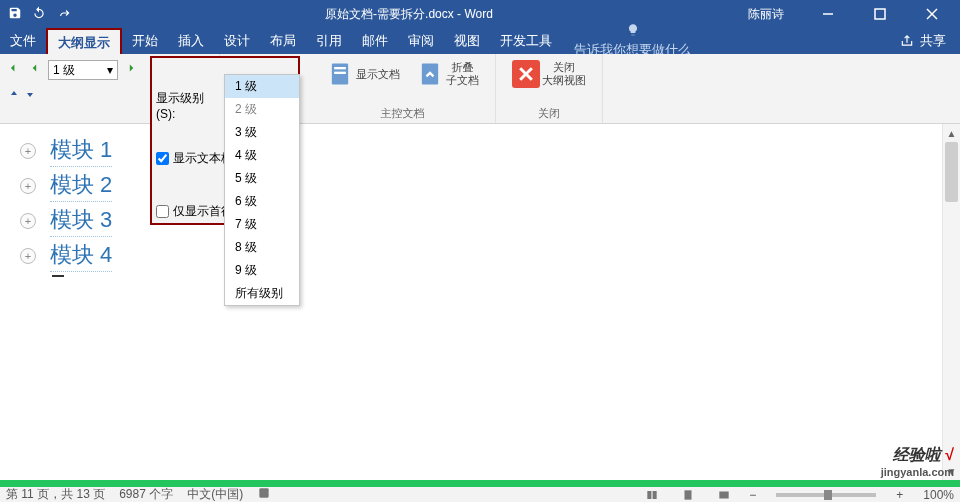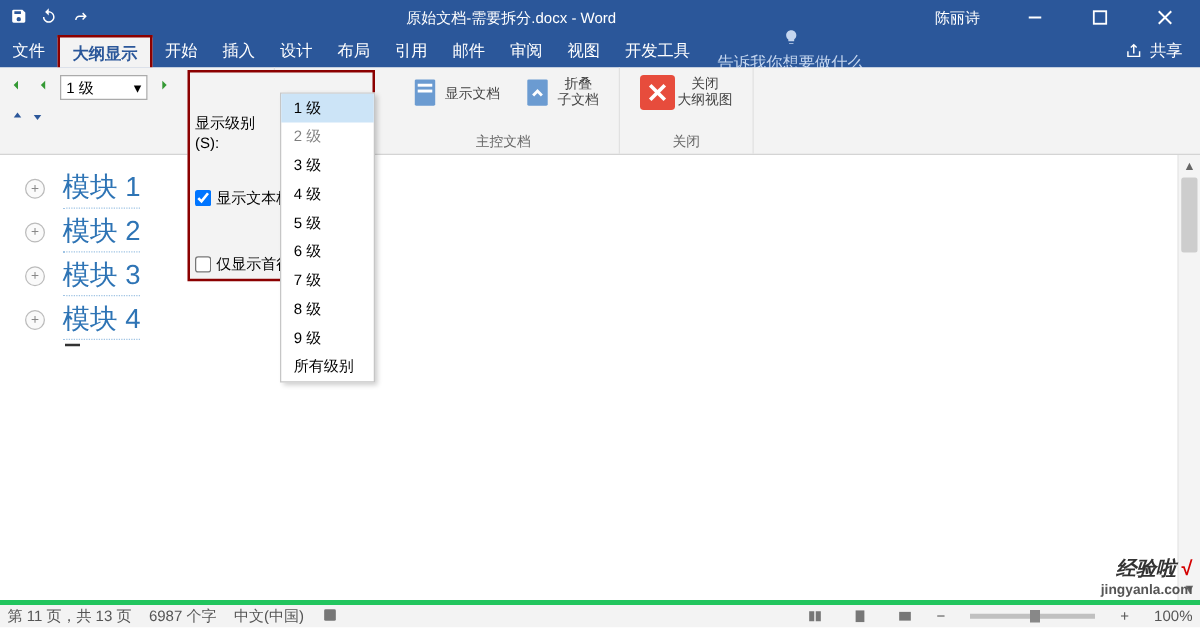--- a/index.html
+++ b/index.html
@@ -51,21 +51,21 @@
 .vscroll { position: absolute; right: 0; top: 0; bottom: 0; width: 18px; background: #f4f4f4; border-left: 1px solid #e6e6e6; }
 .vscroll .arr { height: 18px; display: flex; align-items: center; justify-content: center; color: #666; font-size: 10px; }
 .vscroll .thumb { position: absolute; top: 18px; height: 60px; left: 2px; right: 2px; background: #cdcdcd; border-radius: 2px; }
 
 .outline-list { padding: 8px 20px; }
 .outline-item { display: flex; align-items: center; gap: 14px; margin: 3px 0; }
 .bullet { width: 16px; height: 16px; border: 1px solid #bbb; border-radius: 50%; display: flex; align-items: center; justify-content: center; font-size: 11px; color: #888; background: #fafafa; }
 .heading { font-size: 22px; color: #2e74b5; border-bottom: 1px dotted #a0c4e4; padding-bottom: 1px; }
 .caret-line { width: 12px; height: 2px; background: #333; margin-left: 32px; margin-top: 2px; }
 
-.status-bar { position: absolute; bottom: 0; left: 0; right: 0; height: 22px; background: #f3f3f3; border-top: 4px solid #22c55e; display: flex; align-items: center; font-size: 12px; color: #555; padding: 0 6px; gap: 14px; }
+.status-bar { position: absolute; bottom: 0; left: 0; right: 0; height: 22px; background: #f3f3f3; border-top: 7px solid #22c55e; display: flex; align-items: center; font-size: 12px; color: #555; padding: 0 6px; gap: 14px; }
 .status-bar .spacer { flex: 1; }
 .status-bar .viewbtn { width: 22px; height: 18px; display: flex; align-items: center; justify-content: center; }
 .status-bar .viewbtn svg { width: 14px; height: 14px; fill: #777; }
 .zoom-slider { width: 100px; height: 4px; background: #c0c0c0; position: relative; margin: 0 6px; }
 .zoom-slider .knob { position: absolute; left: 48px; top: -3px; width: 8px; height: 10px; background: #888; }
 
 .watermark { position: absolute; right: 6px; bottom: 24px; font-size: 16px; font-weight: bold; color: #333; font-style: italic; text-align: right; }
 .watermark .red { color: #d40000; font-style: normal; }
 .watermark .sub { font-size: 11px; color: #555; font-style: normal; display: block; }
 </style>

